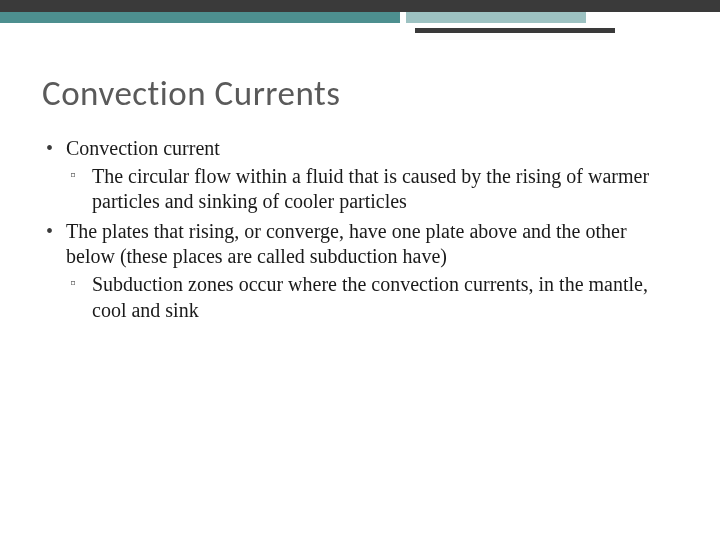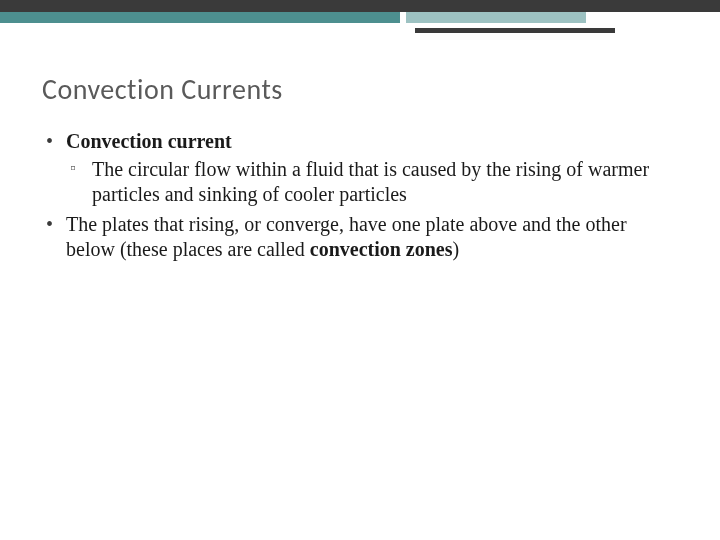--- a/index.html
+++ b/index.html
@@ -34,21 +34,21 @@
     margin-top: 5px;
   }
   .bl-seg1 { width: 415px; height:5px; }
   .bl-seg2 { width: 200px; height:5px; background: #3a3a3a; }
   .bl-seg3 { flex:1; }
 
   .content {
     padding: 72px 40px 0 42px;
   }
   .title {
-    font-size: 28px;
+    font-size: 35px;
     color: #5a5a5a;
     font-family: Calibri, 'Segoe UI', Arial, sans-serif;
     font-weight: 400;
     margin-bottom: 22px;
     letter-spacing: 0.5px;
   }
   ul.level1 {
     list-style: none;
     font-size: 20px;
     color: #1a1a1a;
@@ -79,21 +79,21 @@
     font-family: Liberation Serif, serif;
   }
   ul.level2 > li::before {
     content: "▫";
     position: absolute;
     left: 4px;
     top: 1px;
     font-size: 16px;
     color: #6a6a6a;
   }
-  .bold { font-weight: bold; }
+  .bold { font-weight: normal; }
 </style>
 </head>
 <body>
 
 <div class="top-border">
   <div class="border-dark"></div>
   <div class="border-teal">
     <div class="teal-row-top">
       <div class="tt-seg1"></div>
       <div class="tt-seg2"></div>
@@ -111,16 +111,19 @@
   <h1 class="title">Convection Currents</h1>
 
   <ul class="level1">
     <li>
       <span class="bold">Convection current</span>
       <ul class="level2">
         <li>The circular flow within a fluid that is caused by the rising of warmer particles and sinking of cooler particles</li>
       </ul>
     </li>
     <li>
-      <span>The plates that rising, or converge, have one plate above and the other below (these places are called </span><span class="bold">convection zones</span><span>)</span>
+      <span>The plates that rising, or converge, have one plate above and the other below (these places are called </span><span class="bold">subduction have</span><span>)</span>
+      <ul class="level2">
+        <li>Subduction zones occur where the convection currents, in the mantle, cool and sink</li>
+      </ul>
     </li>
   </ul>
 </div>
 
 </body></html>

